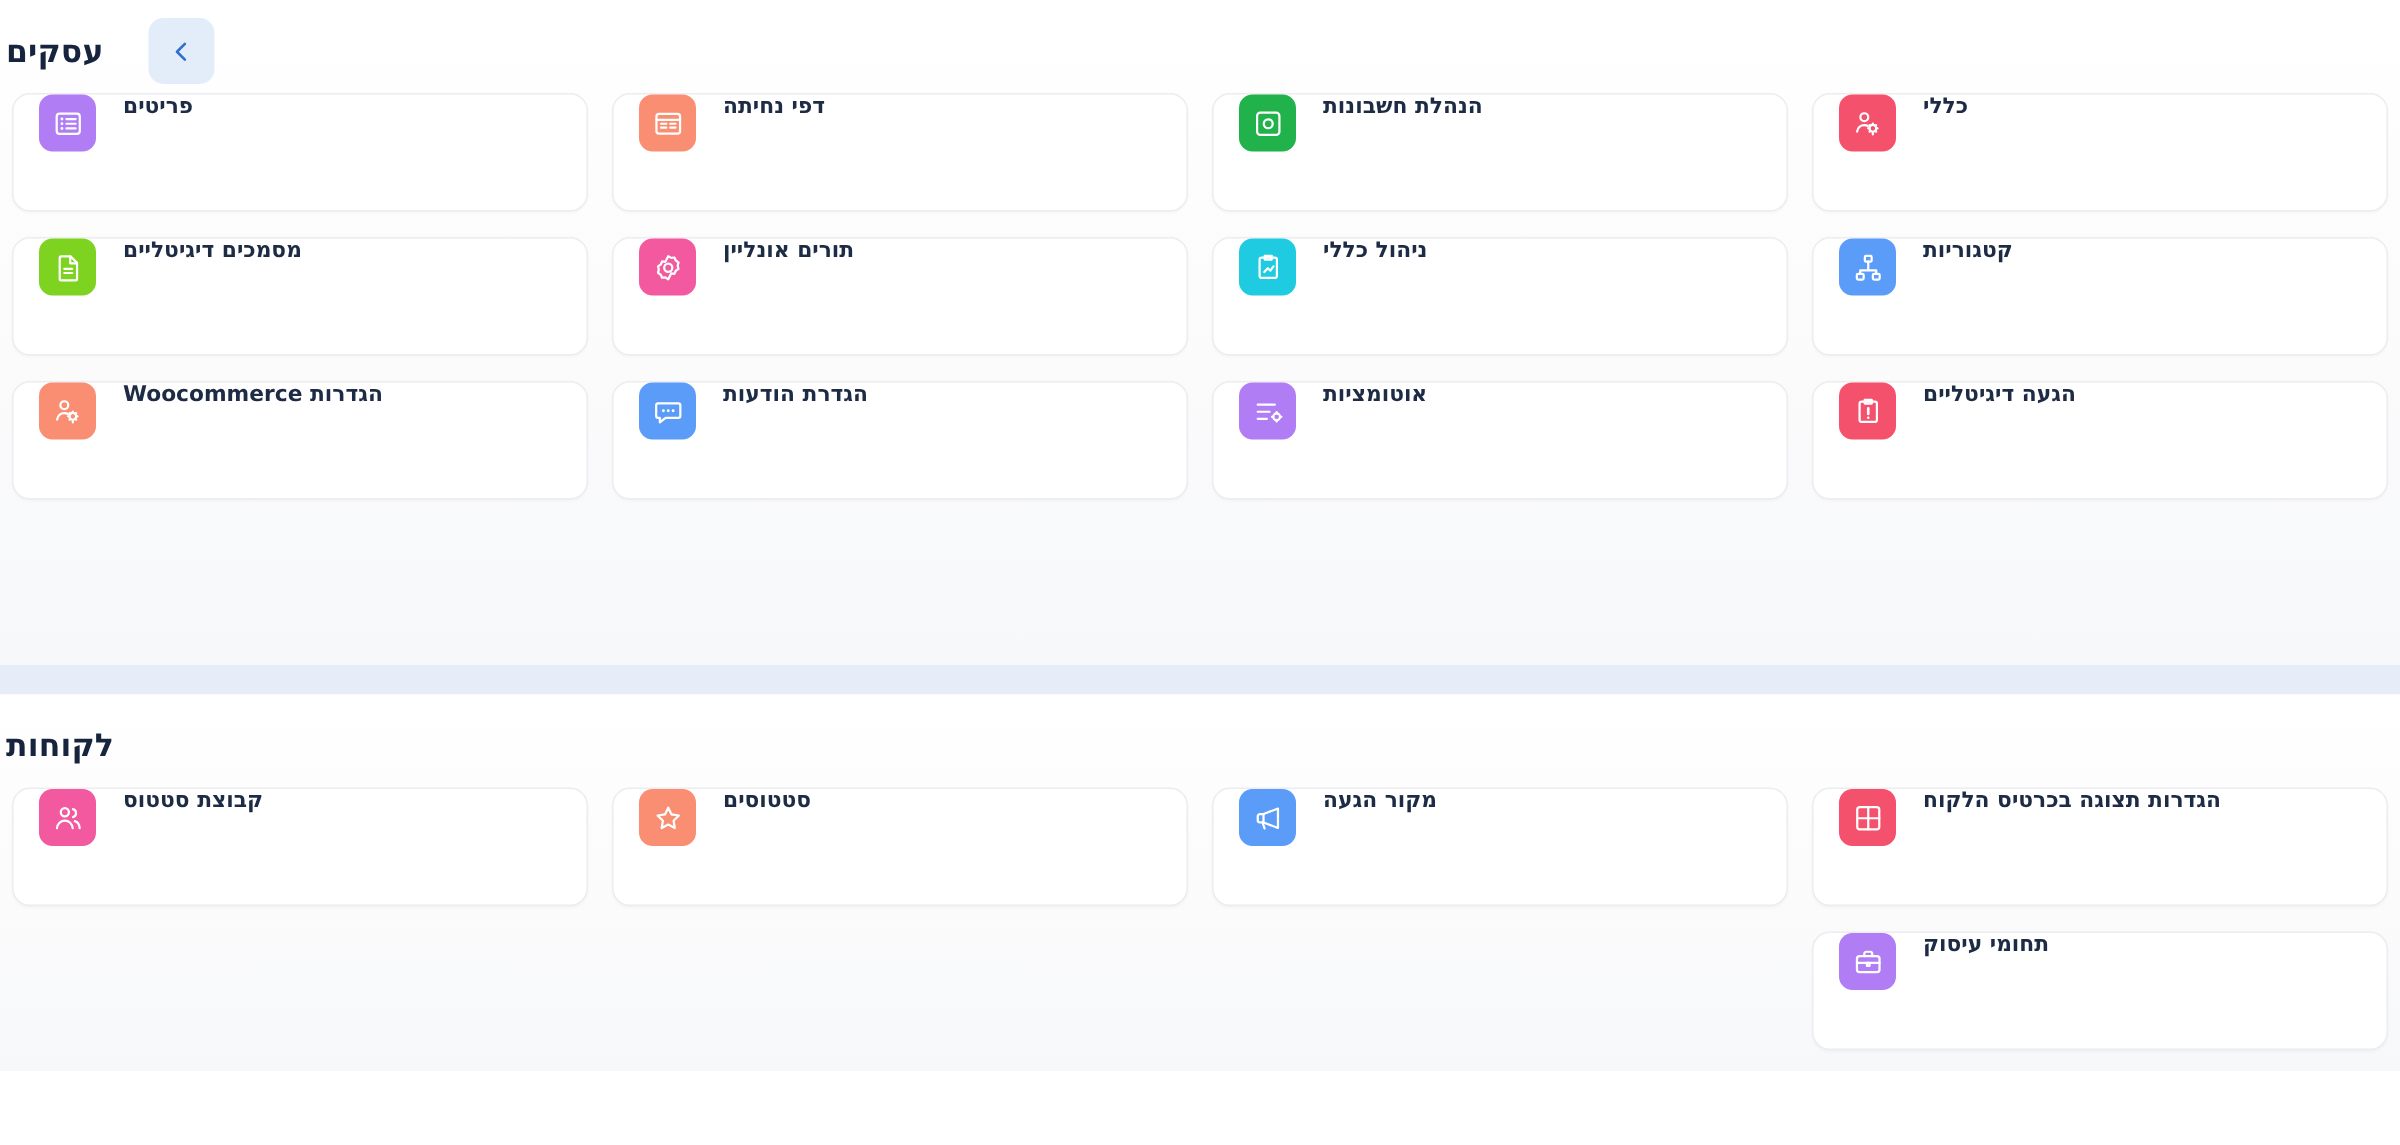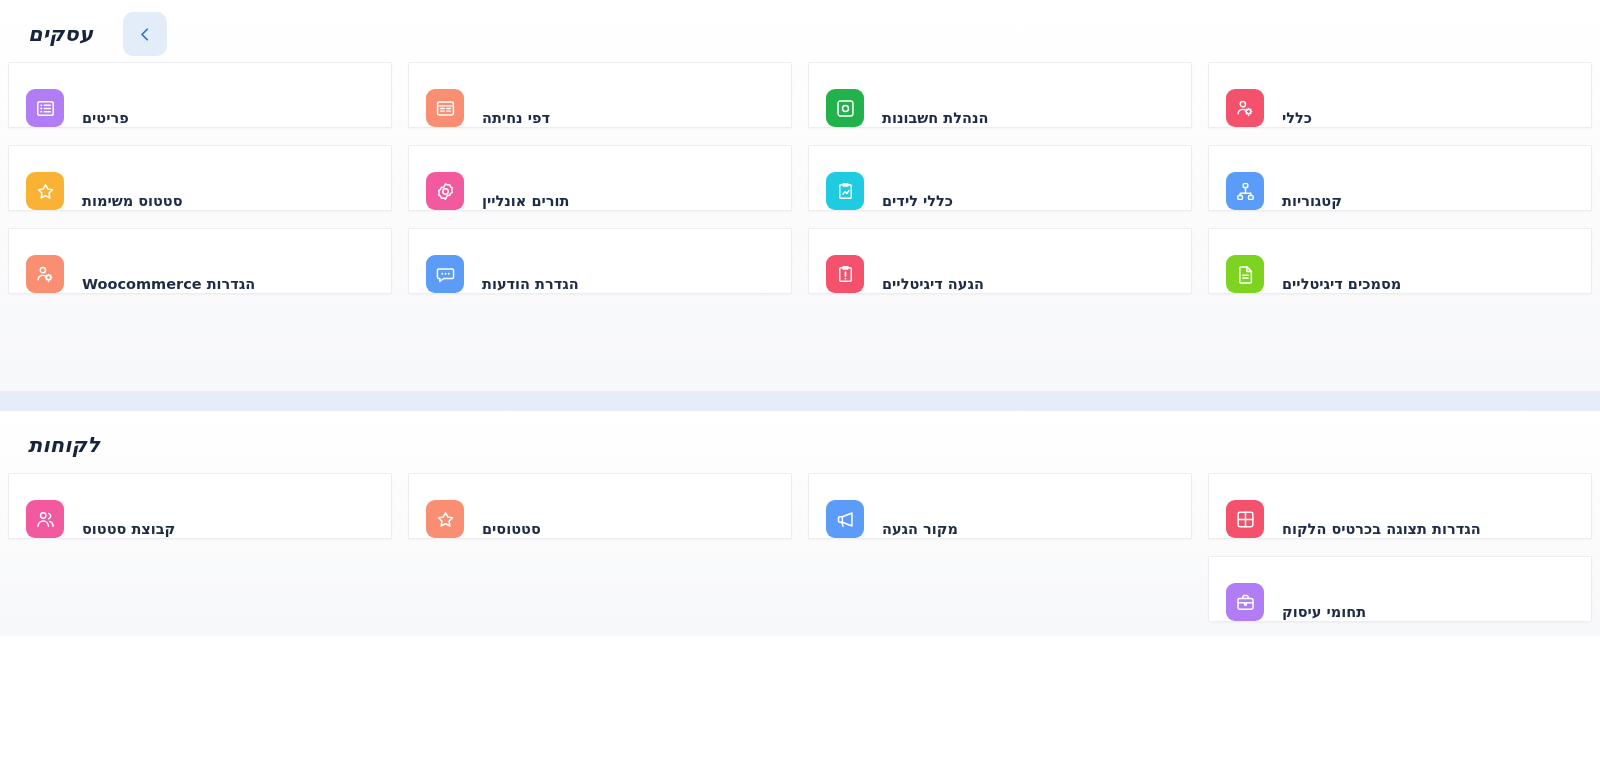--- a/index.html
+++ b/index.html
@@ -30,23 +30,22 @@
     width: 100%;
     background: linear-gradient(180deg, #ffffff 0%, #fbfbfc 55%, #f7f8fa 100%);
   }
 
   .section-header {
     display: flex;
     align-items: center;
     justify-content: flex-start;
     flex-direction: row-reverse;
     gap: 30px;
-    padding: 0 16px 0 28px;
+    padding: 0 16px 0 4px;
     height: 56px;
-    font-style: italic;
   }
 
   .section-title {
     font-size: 21px;
     font-weight: 700;
     color: #17243d;
     letter-spacing: 0.1px;
     line-height: 1;
     white-space: nowrap;
   }
@@ -70,25 +69,25 @@
     display: grid;
     grid-template-columns: repeat(4, 1fr);
     column-gap: 16px;
     row-gap: 17px;
     padding: 0 8px 0 8px;
   }
 
   .card {
     background: #ffffff;
     border: 1px solid #ececf1;
-    border-radius: 1px;
-    height: 66px;
+    border-radius: 12px;
+    height: 79px;
     display: flex;
     flex-direction: row-reverse;
-    align-items: flex-end;
+    align-items: flex-start;
     justify-content: flex-start;
     gap: 18px;
     padding: 0 17px;
     cursor: pointer;
     box-shadow: 0 1px 2px rgba(25,35,60,0.035);
   }
 
   .card.empty {
     background: transparent;
     border: none;
@@ -196,58 +195,60 @@
             <span class="card-label">קטגוריות</span>
           </div>
           <div class="card">
             <span class="card-icon" style="background:#1ecbe1">
               <svg viewBox="0 0 24 24" width="21" height="21" aria-hidden="true">
                 <path d="M7 4.2h10a1.6 1.6 0 0 1 1.6 1.6v12.4A1.6 1.6 0 0 1 17 19.8H7a1.6 1.6 0 0 1-1.6-1.6V5.8A1.6 1.6 0 0 1 7 4.2z" stroke="#fff" stroke-width="1.7" fill="none" stroke-linecap="round" stroke-linejoin="round"></path>
                 <path d="M9.3 3h5.4v2.8H9.3z" stroke="#fff" stroke-width="1.7" fill="none" stroke-linecap="round" stroke-linejoin="round"></path>
                 <path d="M9 15.2l2.6-2.8 2 1.8 2.4-3.2" stroke="#fff" stroke-width="1.7" fill="none" stroke-linecap="round" stroke-linejoin="round"></path>
               </svg>
             </span>
-            <span class="card-label">כללי לידים</span>
+            <span class="card-label">ניהול כללי</span>
           </div>
           <div class="card">
             <span class="card-icon" style="background:#f2599e">
               <svg viewBox="0 0 24 24" width="21" height="21" aria-hidden="true">
                 <path d="M12 3.2l2.2 1.3 2.5-.3 1 2.3 2.1 1.4-.6 2.5.6 2.5-2.1 1.4-1 2.3-2.5-.3L12 20.8l-2.2-1.5-2.5.3-1-2.3-2.1-1.4.6-2.5-.6-2.5 2.1-1.4 1-2.3 2.5.3z" stroke="#fff" stroke-width="1.7" fill="none" stroke-linecap="round" stroke-linejoin="round"></path>
                 <circle cx="12" cy="12" r="3.1" stroke="#fff" stroke-width="1.7" fill="none" stroke-linecap="round" stroke-linejoin="round"></circle>
               </svg>
             </span>
             <span class="card-label">תורים אונליין</span>
-          </div>
-          <div class="card">
-            <span class="card-icon" style="background:#f9b233">
-              <svg viewBox="0 0 24 24" width="21" height="21" aria-hidden="true">
-                <path d="M12 4l2.5 5.1 5.6.8-4.05 3.95.95 5.6L12 16.8l-5 2.65.95-5.6L3.9 9.9l5.6-.8z" stroke="#fff" stroke-width="1.7" fill="none" stroke-linecap="round" stroke-linejoin="round"></path>
-              </svg>
-            </span>
-            <span class="card-label">סטטוס משימות</span>
           </div>
           <div class="card">
             <span class="card-icon" style="background:#7ed321">
               <svg viewBox="0 0 24 24" width="21" height="21" aria-hidden="true">
                 <path d="M6.5 3.3h7.2l5 5v12.4a1 1 0 0 1-1 1h-11.2a1 1 0 0 1-1-1V4.3a1 1 0 0 1 1-1z" stroke="#fff" stroke-width="1.7" fill="none" stroke-linecap="round" stroke-linejoin="round"></path>
                 <path d="M13.5 3.4v5.2h5.1" stroke="#fff" stroke-width="1.7" fill="none" stroke-linecap="round" stroke-linejoin="round"></path>
                 <path d="M9 12.8h6M9 16h6" stroke="#fff" stroke-width="1.7" fill="none" stroke-linecap="round" stroke-linejoin="round"></path>
               </svg>
             </span>
             <span class="card-label">מסמכים דיגיטליים</span>
           </div>
           <div class="card">
             <span class="card-icon" style="background:#f4516c">
               <svg viewBox="0 0 24 24" width="21" height="21" aria-hidden="true">
                 <path d="M7 4.2h10a1.6 1.6 0 0 1 1.6 1.6v12.4A1.6 1.6 0 0 1 17 19.8H7a1.6 1.6 0 0 1-1.6-1.6V5.8A1.6 1.6 0 0 1 7 4.2z" stroke="#fff" stroke-width="1.7" fill="none" stroke-linecap="round" stroke-linejoin="round"></path>
                 <path d="M9.3 3h5.4v2.8H9.3z" stroke="#fff" stroke-width="1.7" fill="none" stroke-linecap="round" stroke-linejoin="round"></path>
                 <path d="M12 9.4v4.3M12 16.6h.01" stroke="#fff" stroke-width="2" stroke-linecap="round"></path>
               </svg>
             </span>
             <span class="card-label">הגעה דיגיטליים</span>
+          </div>
+          <div class="card">
+            <span class="card-icon" style="background:#b07df5">
+              <svg viewBox="0 0 24 24" width="21" height="21" aria-hidden="true">
+                <path d="M4 6.6h13M4 12h9M4 17.4h7" stroke="#fff" stroke-width="1.7" fill="none" stroke-linecap="round" stroke-linejoin="round"></path>
+                <circle cx="18.4" cy="15.9" r="2.6" stroke="#fff" stroke-width="1.7" fill="none" stroke-linecap="round" stroke-linejoin="round"></circle>
+                <path d="M18.4 12.3v1M18.4 18.5v1M14.8 15.9h1M21 15.9h1" stroke="#fff" stroke-width="1.7" fill="none" stroke-linecap="round" stroke-linejoin="round"></path>
+              </svg>
+            </span>
+            <span class="card-label">אוטומציות</span>
           </div>
           <div class="card">
             <span class="card-icon" style="background:#5b9cf8">
               <svg viewBox="0 0 24 24" width="21" height="21" aria-hidden="true">
                 <path d="M4.2 5.6h15.6a1.4 1.4 0 0 1 1.4 1.4v8.2a1.4 1.4 0 0 1-1.4 1.4H10l-4.4 3.4v-3.4H4.2a1.4 1.4 0 0 1-1.4-1.4V7a1.4 1.4 0 0 1 1.4-1.4z" stroke="#fff" stroke-width="1.7" fill="none" stroke-linecap="round" stroke-linejoin="round"></path>
                 <path d="M8.3 11.2h.01M12 11.2h.01M15.7 11.2h.01" stroke="#fff" stroke-width="2.2" stroke-linecap="round"></path>
               </svg>
             </span>
             <span class="card-label">הגדרת הודעות</span>
           </div>

